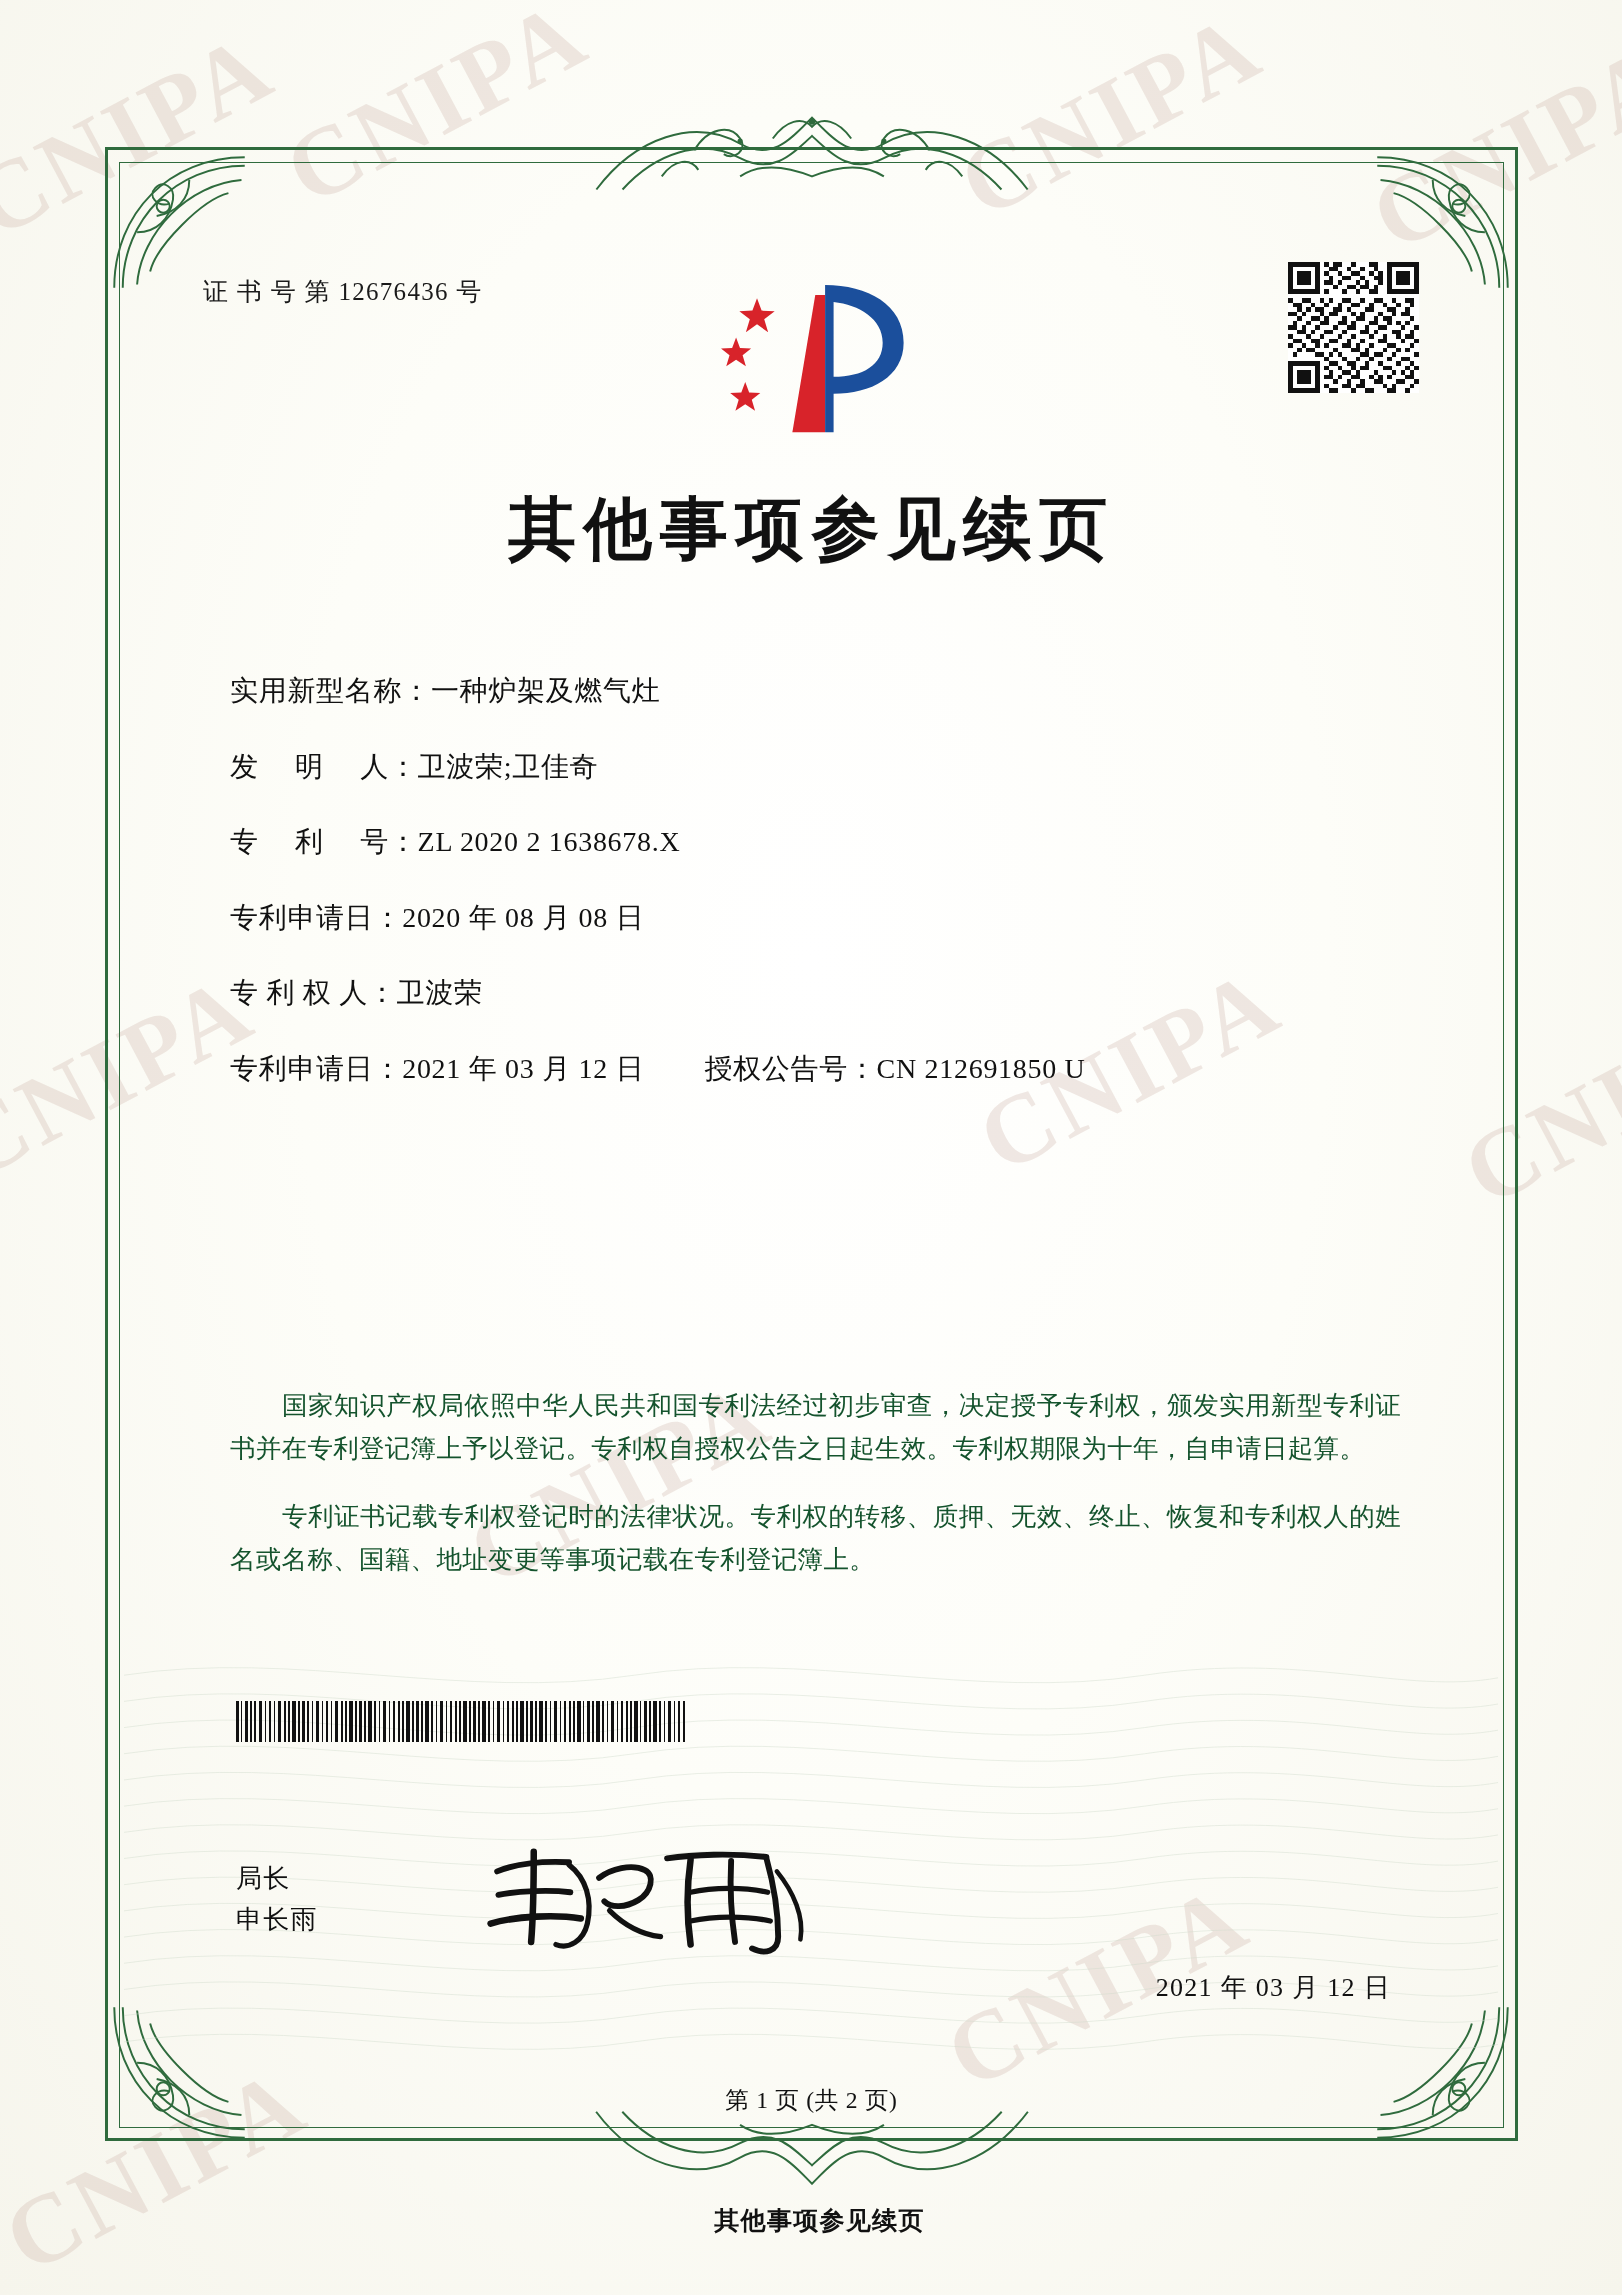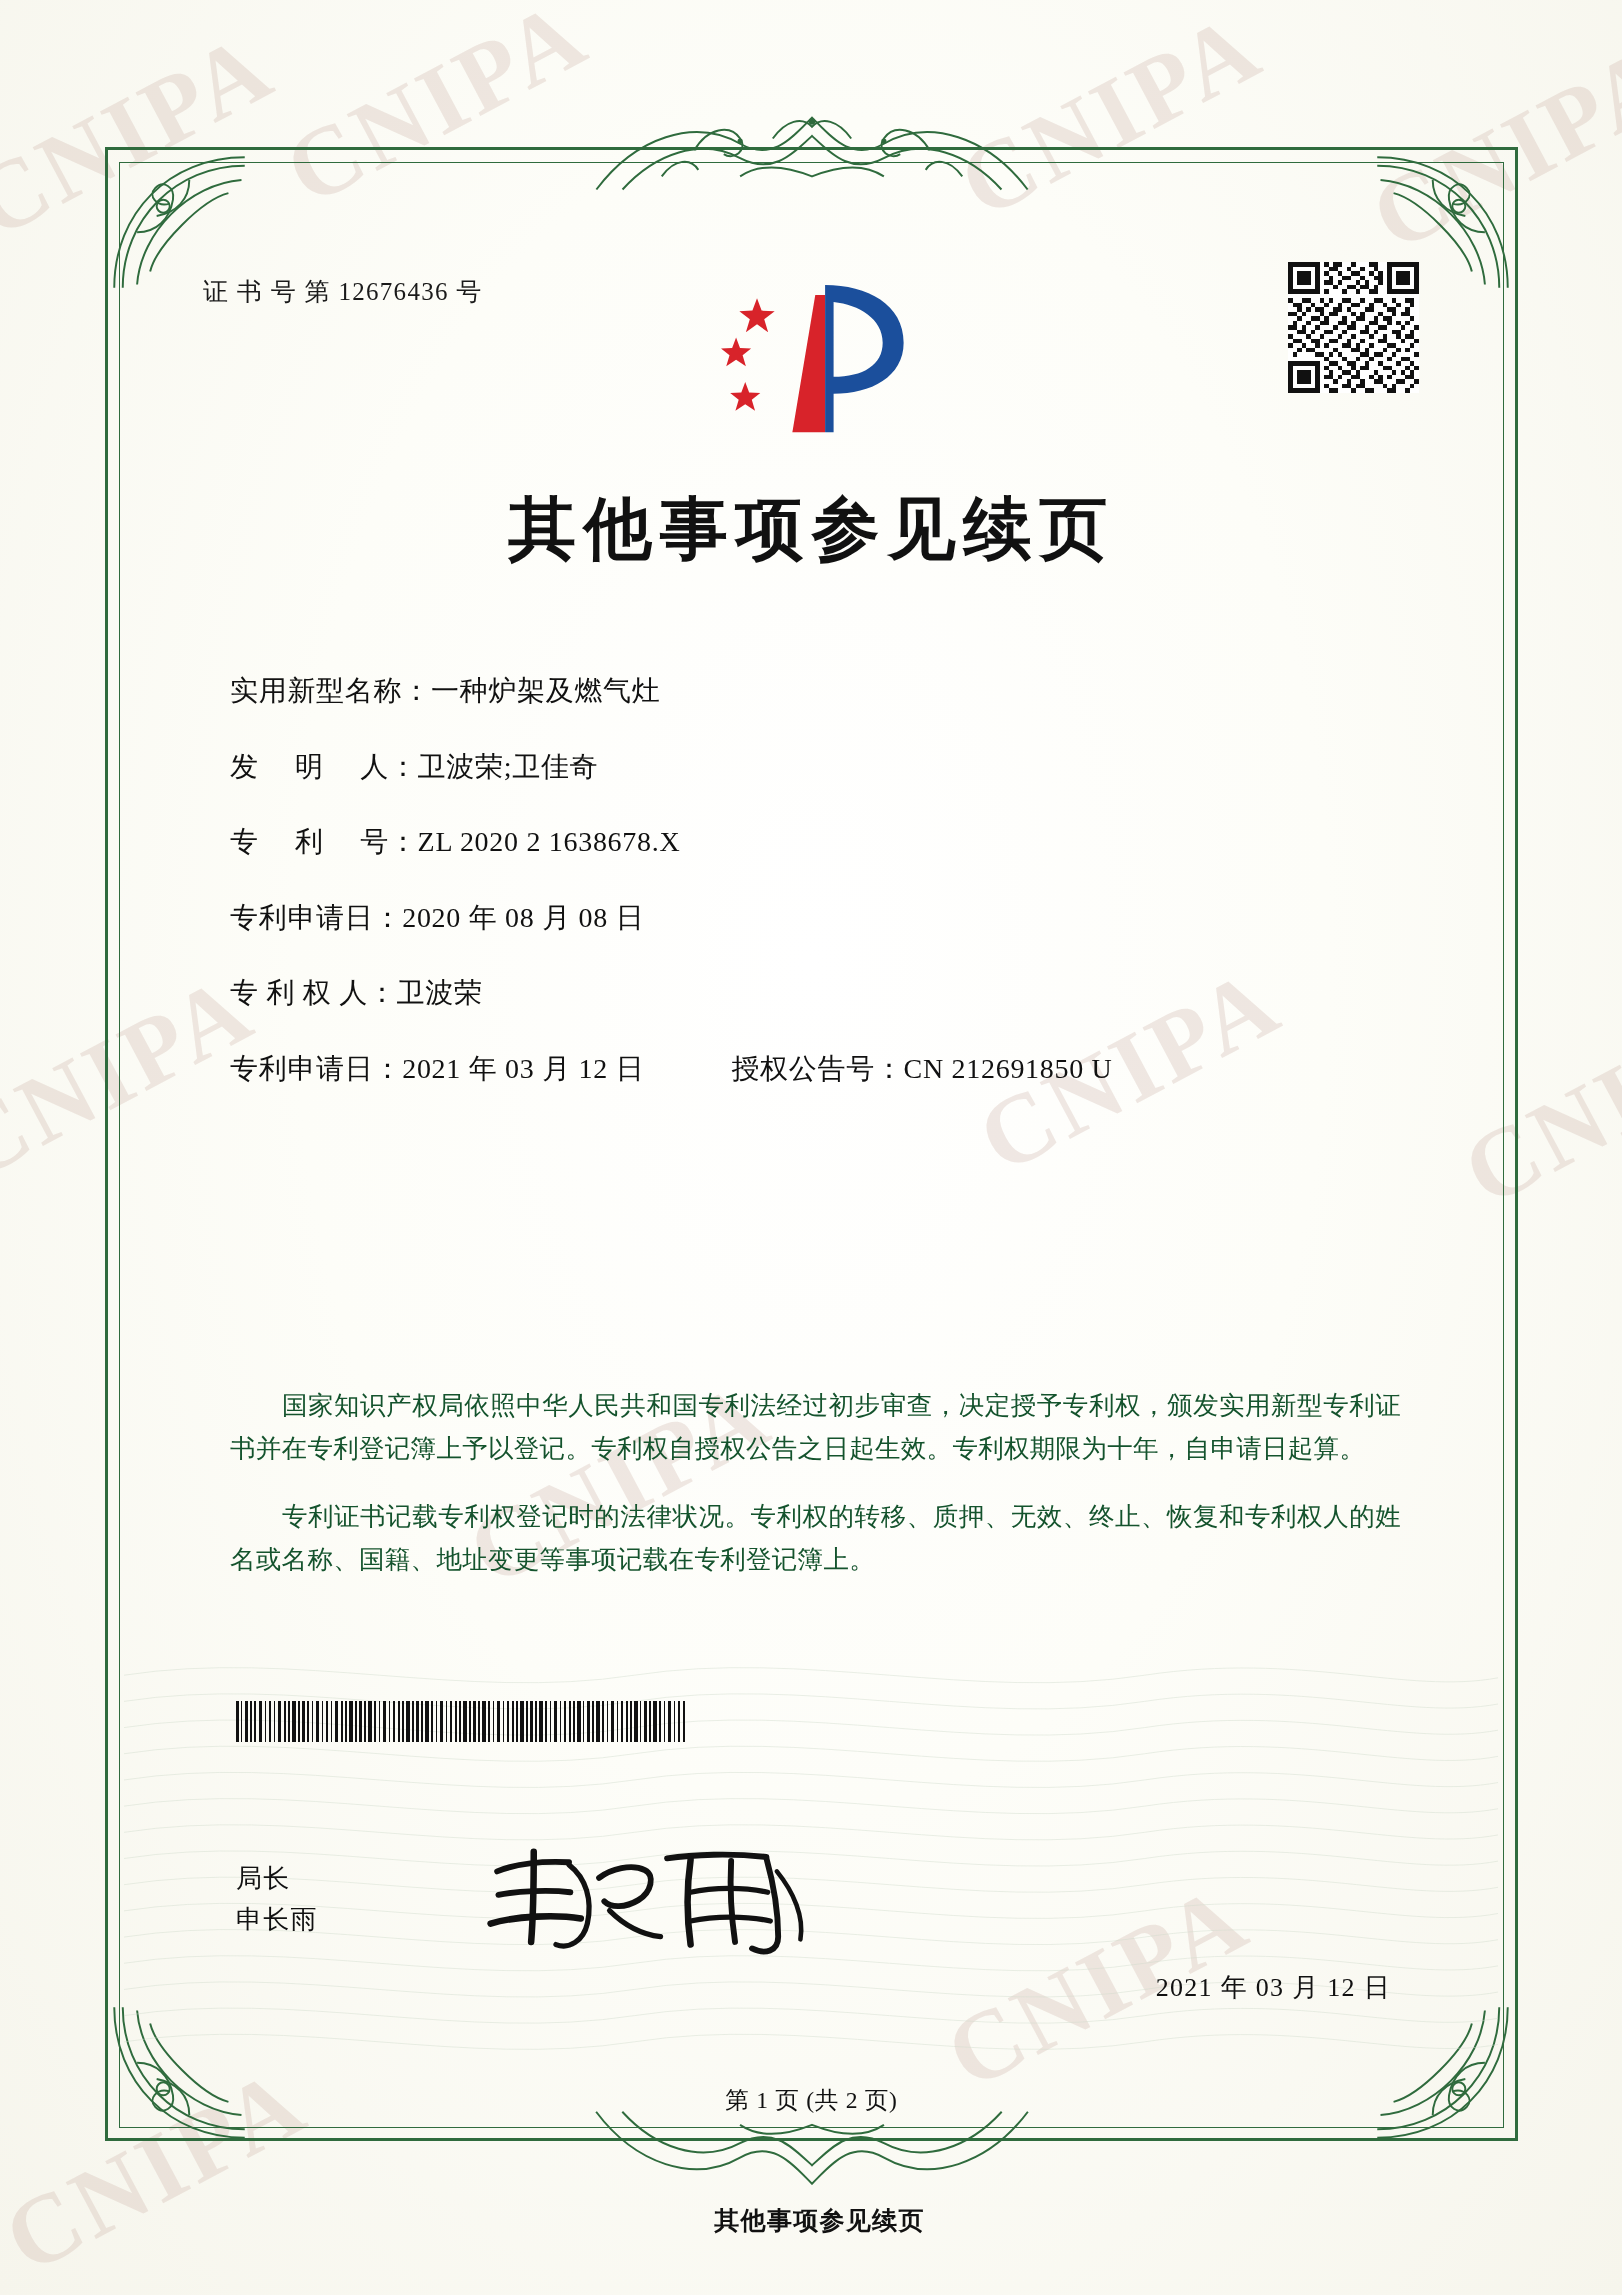--- a/index.html
+++ b/index.html
@@ -153,21 +153,21 @@
     letter-spacing: 0.7px;
   }
   .f-value {
     letter-spacing: 0.7px;
     font-family: "Liberation Serif", serif;
   }
   .field-row.double {
     justify-content: flex-start;
   }
   .second-label {
-    margin-left: 87px;
+    margin-left: 60px;
     white-space: pre;
   }
 
   
   .paras {
     position: absolute;
     left: 230px;
     top: 1358px;
     width: 1171px;
     font-size: 25.5px;

